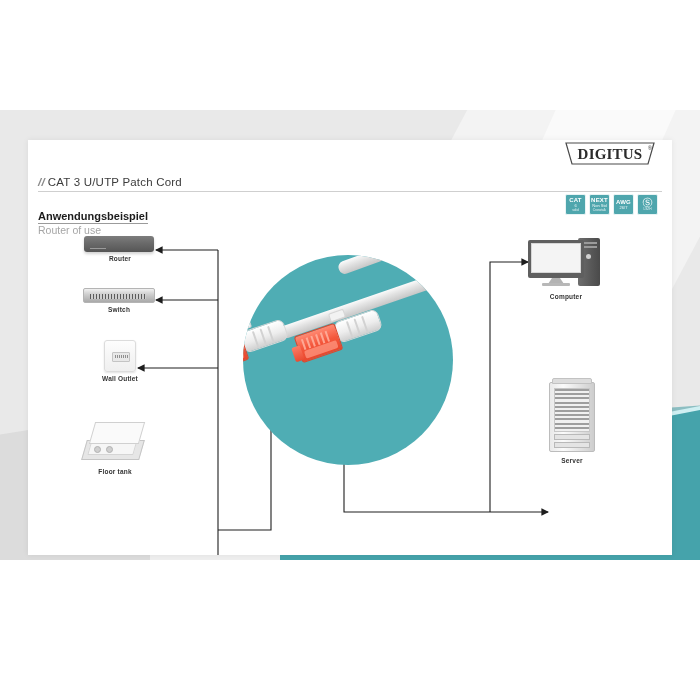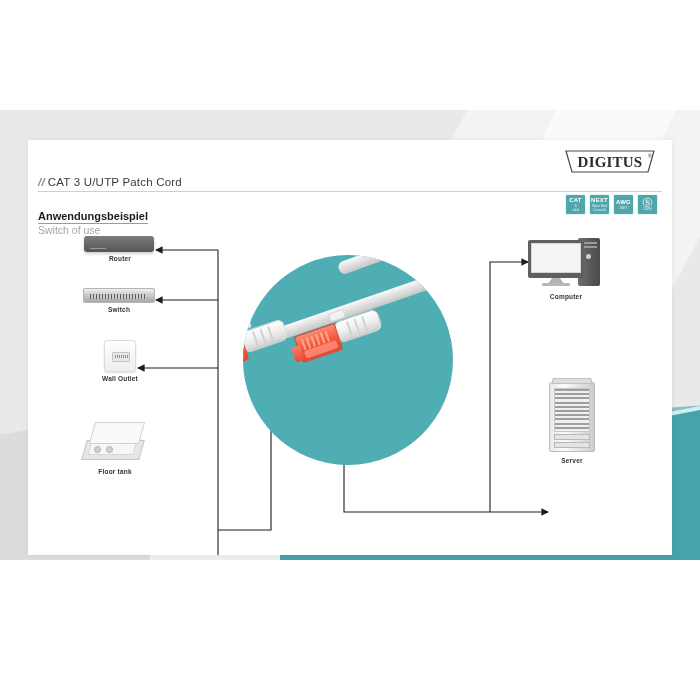--- a/index.html
+++ b/index.html
@@ -21,21 +21,21 @@
   .bg-teal-wedge2{position:absolute;left:470px;top:300px;width:330px;height:280px;background:#3f9aa2;
              transform:skewY(-4deg);opacity:.55;}
   .bg-teal-edge{position:absolute;left:280px;top:327px;width:520px;height:4px;background:#cfeff2;
              transform:skewY(-11deg);}
 
   
   .card{position:absolute;left:28px;top:140px;width:644px;height:415px;background:#ffffff;
         box-shadow:0 0 6px rgba(0,0,0,.07);}
 
   
-  .logo-box{position:absolute;right:16px;top:9px;width:92px;height:25px;text-decoration:underline;}
+  .logo-box{position:absolute;right:16px;top:1px;width:92px;height:25px;text-decoration:underline;}
   .logo-box svg{display:block;}
 
   .title-row{position:absolute;left:10px;top:36px;width:624px;}
   .title-text{font-size:11.5px;color:#3c3c3c;letter-spacing:.2px;padding-bottom:3px;}
   .title-text .slashes{color:#8a8a8a;font-style:italic;font-weight:700;margin-right:3px;}
   .title-rule{height:1px;background:#cfcfcf;width:624px;}
 
   .badges{position:absolute;right:14px;top:54px;display:flex;gap:3px;}
   .badge{width:21px;height:21px;border-radius:2px;background:#4fa6ad;color:#ffffff;
          display:flex;flex-direction:column;align-items:center;justify-content:center;
@@ -187,21 +187,21 @@
         <span class="b1">AWG</span>
         <span class="b2">26/7</span>
       </div>
       <div class="badge">
         <span class="badge-ico">Ⓢ</span>
         <span class="b3">LSZH</span>
       </div>
     </div>
 
     <div class="h-de">Anwendungsbeispiel</div>
-    <div class="h-en">Switch of use</div>
+    <div class="h-en">Router of use</div>
 
     <div class="diagram">
 
       <svg width="644" height="415">
         <defs>
           <marker id="ah" markerWidth="7" markerHeight="7" refX="6" refY="3.5" orient="auto">
             <path d="M0,0 L7,3.5 L0,7 Z" fill="#1e1e1e"></path>
           </marker>
         </defs>
         <g stroke="#1e1e1e" stroke-width="1.1" fill="none">

